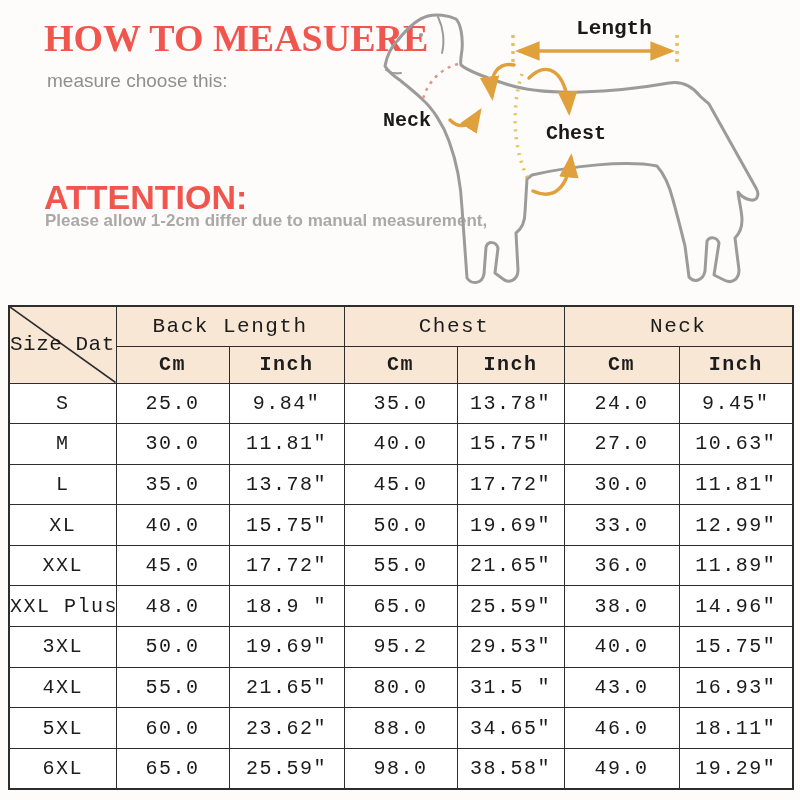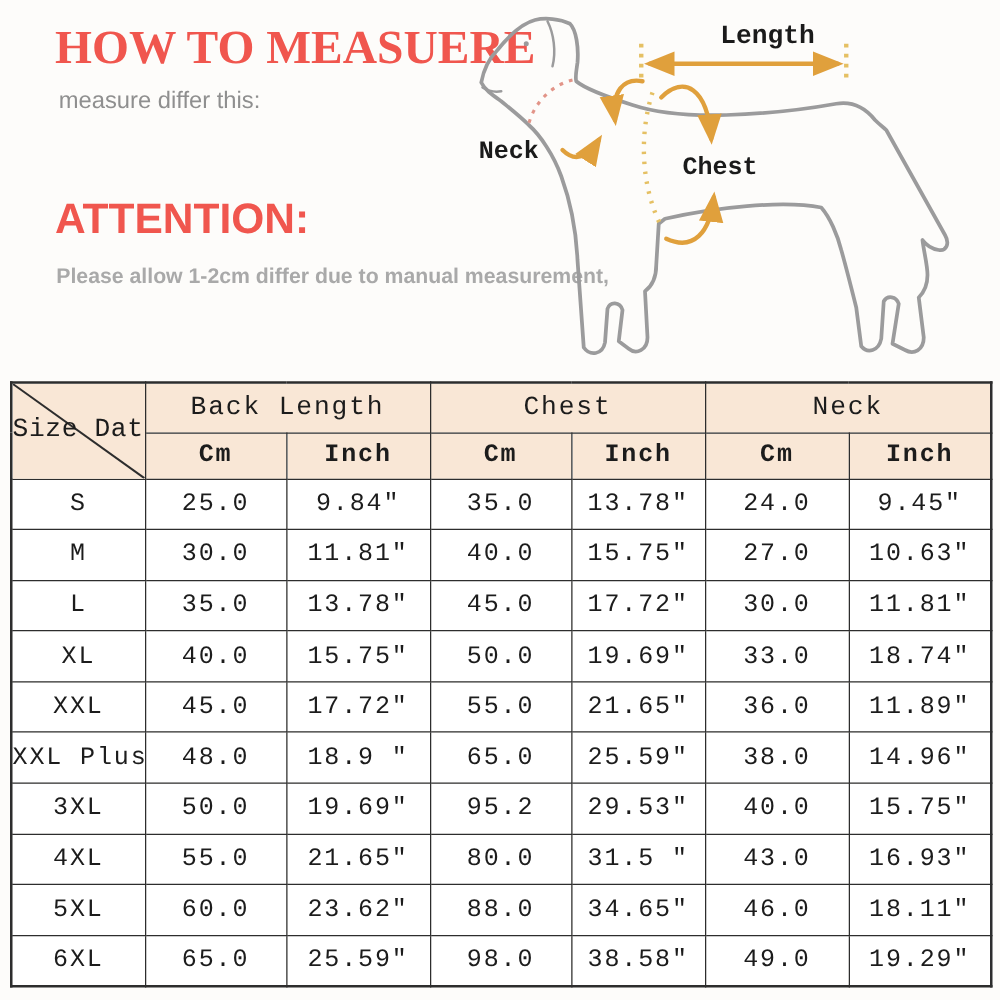--- a/index.html
+++ b/index.html
@@ -16,21 +16,21 @@
     position: absolute; left: 44px; top: 16px;
     font-size: 38px; font-weight: 800; letter-spacing: 0px;
     color: #f0564e;
     font-family: Liberation Serif, serif;
   }
   .subtitle {
     position: absolute; left: 47px; top: 68px;
     font-size: 19px; line-height: 1.35; color: #8f8f8f;
   }
   .attention-title {
-    position: absolute; left: 44px; top: 156px;
+    position: absolute; left: 44px; top: 178px;
     font-size: 34px; font-weight: 800; color: #f0564e;
   }
   .attention-body {
     position: absolute; left: 45px; top: 210px;
     font-size: 17px; font-weight: 700; line-height: 1.3; color: #a9a9a9;
   }
 
   
   .diagram {
     position: absolute; left: 376px; top: 8px;
@@ -66,21 +66,21 @@
   th.corner-cell .corner-label { position: relative; z-index: 2; letter-spacing: 0.5px; }
   th.corner-cell svg.diag {
     position: absolute; left: 0; top: 0; width: 100%; height: 100%; z-index: 1;
   }
 </style>
 </head>
 <body>
 
 <div class="page-title">HOW TO MEASUERE</div>
 <div class="subtitle">
-  <div>measure differ this:</div>
+  <div>measure choose this:</div>
 </div>
 <div class="attention-title">ATTENTION:</div>
 <div class="attention-body">
   <div>Please allow 1-2cm differ due to manual measurement,</div>
 </div>
 
 <svg class="diagram" viewBox="0 0 420 292">
   <defs>
     <marker id="ah" viewBox="0 0 10 8" refX="8" refY="4" markerWidth="7" markerHeight="6" orient="auto-start-reverse">
       <path d="M0,0 L10,4 L0,8 z" fill="#e0a03c"></path>
@@ -218,21 +218,21 @@
           <td class="value-cell">30.0</td>
           <td class="value-cell">11.81″</td>
         </tr>
         <tr>
           <td class="size-cell">XL</td>
           <td class="value-cell">40.0</td>
           <td class="value-cell">15.75″</td>
           <td class="value-cell">50.0</td>
           <td class="value-cell">19.69″</td>
           <td class="value-cell">33.0</td>
-          <td class="value-cell">18.74″</td>
+          <td class="value-cell">12.99″</td>
         </tr>
         <tr>
           <td class="size-cell">XXL</td>
           <td class="value-cell">45.0</td>
           <td class="value-cell">17.72″</td>
           <td class="value-cell">55.0</td>
           <td class="value-cell">21.65″</td>
           <td class="value-cell">36.0</td>
           <td class="value-cell">11.89″</td>
         </tr>

